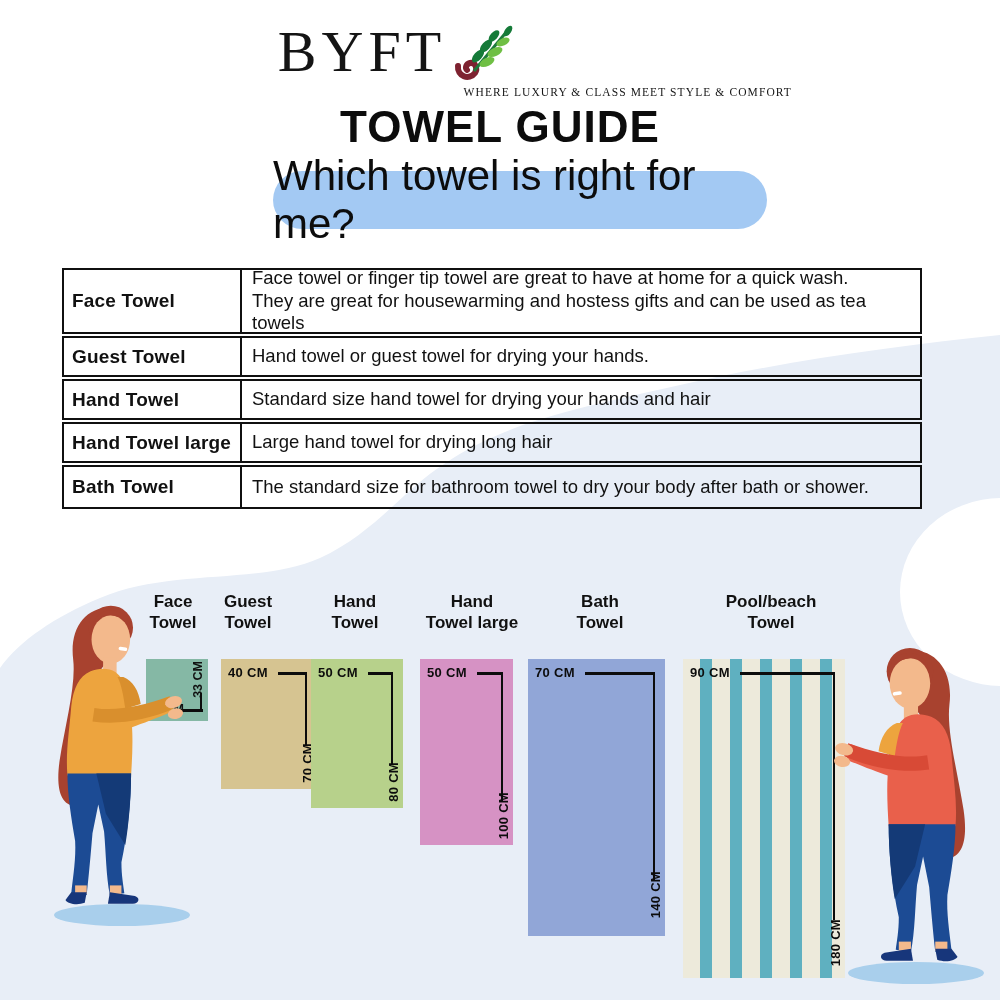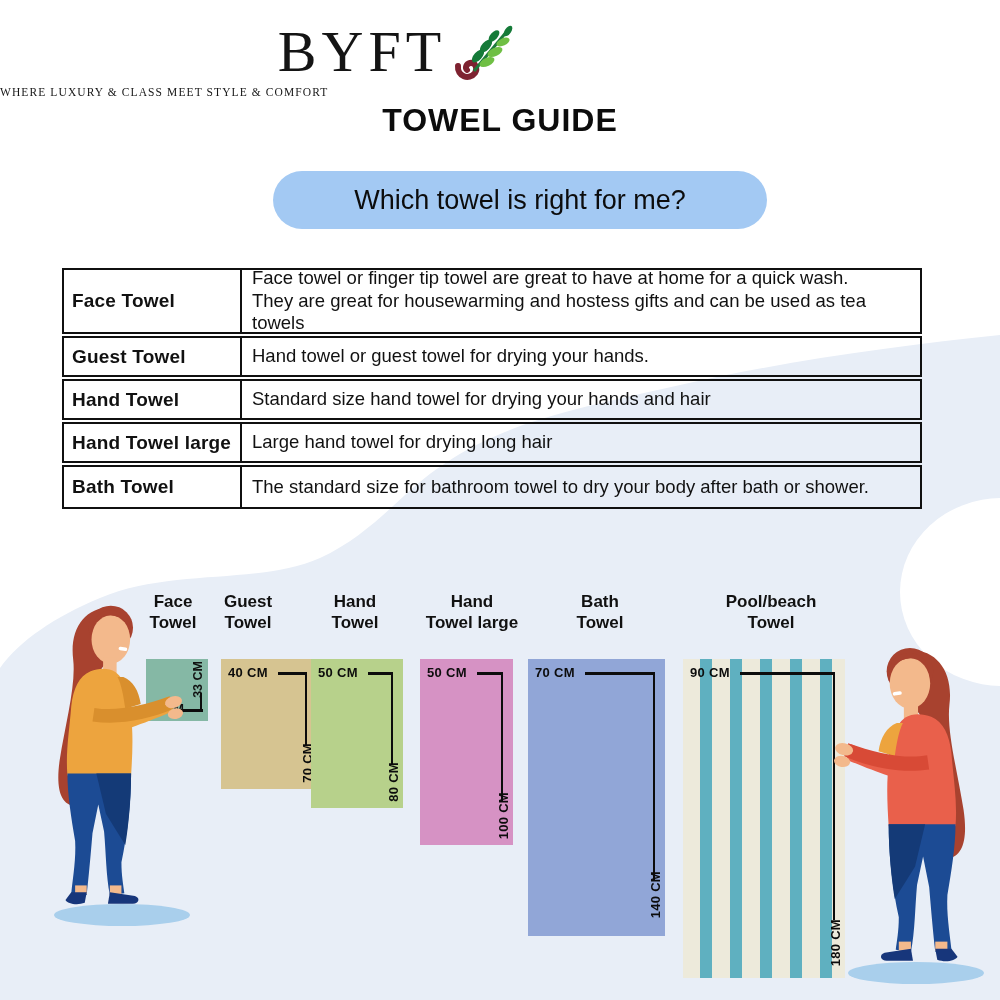--- a/index.html
+++ b/index.html
@@ -4,33 +4,33 @@
 <style>
   html,body{margin:0;padding:0;background:#fff;}
   .canvas{position:relative;width:1000px;height:1000px;background:#fff;overflow:hidden;
           font-family:"Liberation Sans","DejaVu Sans",sans-serif;color:#111;}
   svg{display:block;}
 
   
   .bg-blob{position:absolute;left:0;top:0;z-index:0;}
 
   
-  .brand{position:absolute;left:0;top:22px;width:792px;text-align:left;z-index:5;}
+  .brand{position:absolute;left:0;top:22px;width:792px;text-align:right;z-index:5;}
   .brand-row{display:flex;justify-content:center;align-items:flex-start;gap:6px;}
   .brand-name{font-family:"Liberation Serif","DejaVu Serif",serif;font-size:58px;line-height:60px;
               letter-spacing:5px;color:#141414;}
   .leaf-wrap{margin-top:2px;}
   .tagline{font-family:"Liberation Serif","DejaVu Serif",serif;font-size:11.5px;letter-spacing:1.1px;
            color:#161616;margin-top:2px;}
-  .page-title{position:absolute;left:0;top:102px;width:1000px;text-align:center;font-size:32px;
+  .page-title{position:absolute;left:0;top:102px;width:1000px;text-align:center;font-size:44px;
               font-weight:700;letter-spacing:1px;color:#0c0c0c;z-index:5;}
 
   
   .pill{position:absolute;left:273px;top:171px;width:494px;height:58px;border-radius:29px;
-        display:flex;align-items:center;justify-content:center;font-size:27px;font-weight:400;
+        display:flex;align-items:center;justify-content:center;font-size:42px;font-weight:400;
         color:#0c0c0c;z-index:5;}
 
   
   .guide-table{position:absolute;left:62px;top:268px;width:860px;z-index:4;}
   .t-row{display:flex;border:2px solid #101010;margin-bottom:2px;background:transparent;}
   .t-label{width:168px;flex:0 0 168px;border-right:2px solid #101010;display:flex;align-items:center;
            padding-left:8px;font-weight:700;font-size:19px;letter-spacing:0.2px;}
   .t-desc{flex:1;display:flex;align-items:center;padding-left:10px;padding-right:4px;
           font-size:18.5px;line-height:1.22;white-space:pre-line;}
   .r1{height:62px;} .r2{height:37px;} .r3{height:37px;} .r4{height:37px;} .r5{height:40px;} .r6{height:39px;}

